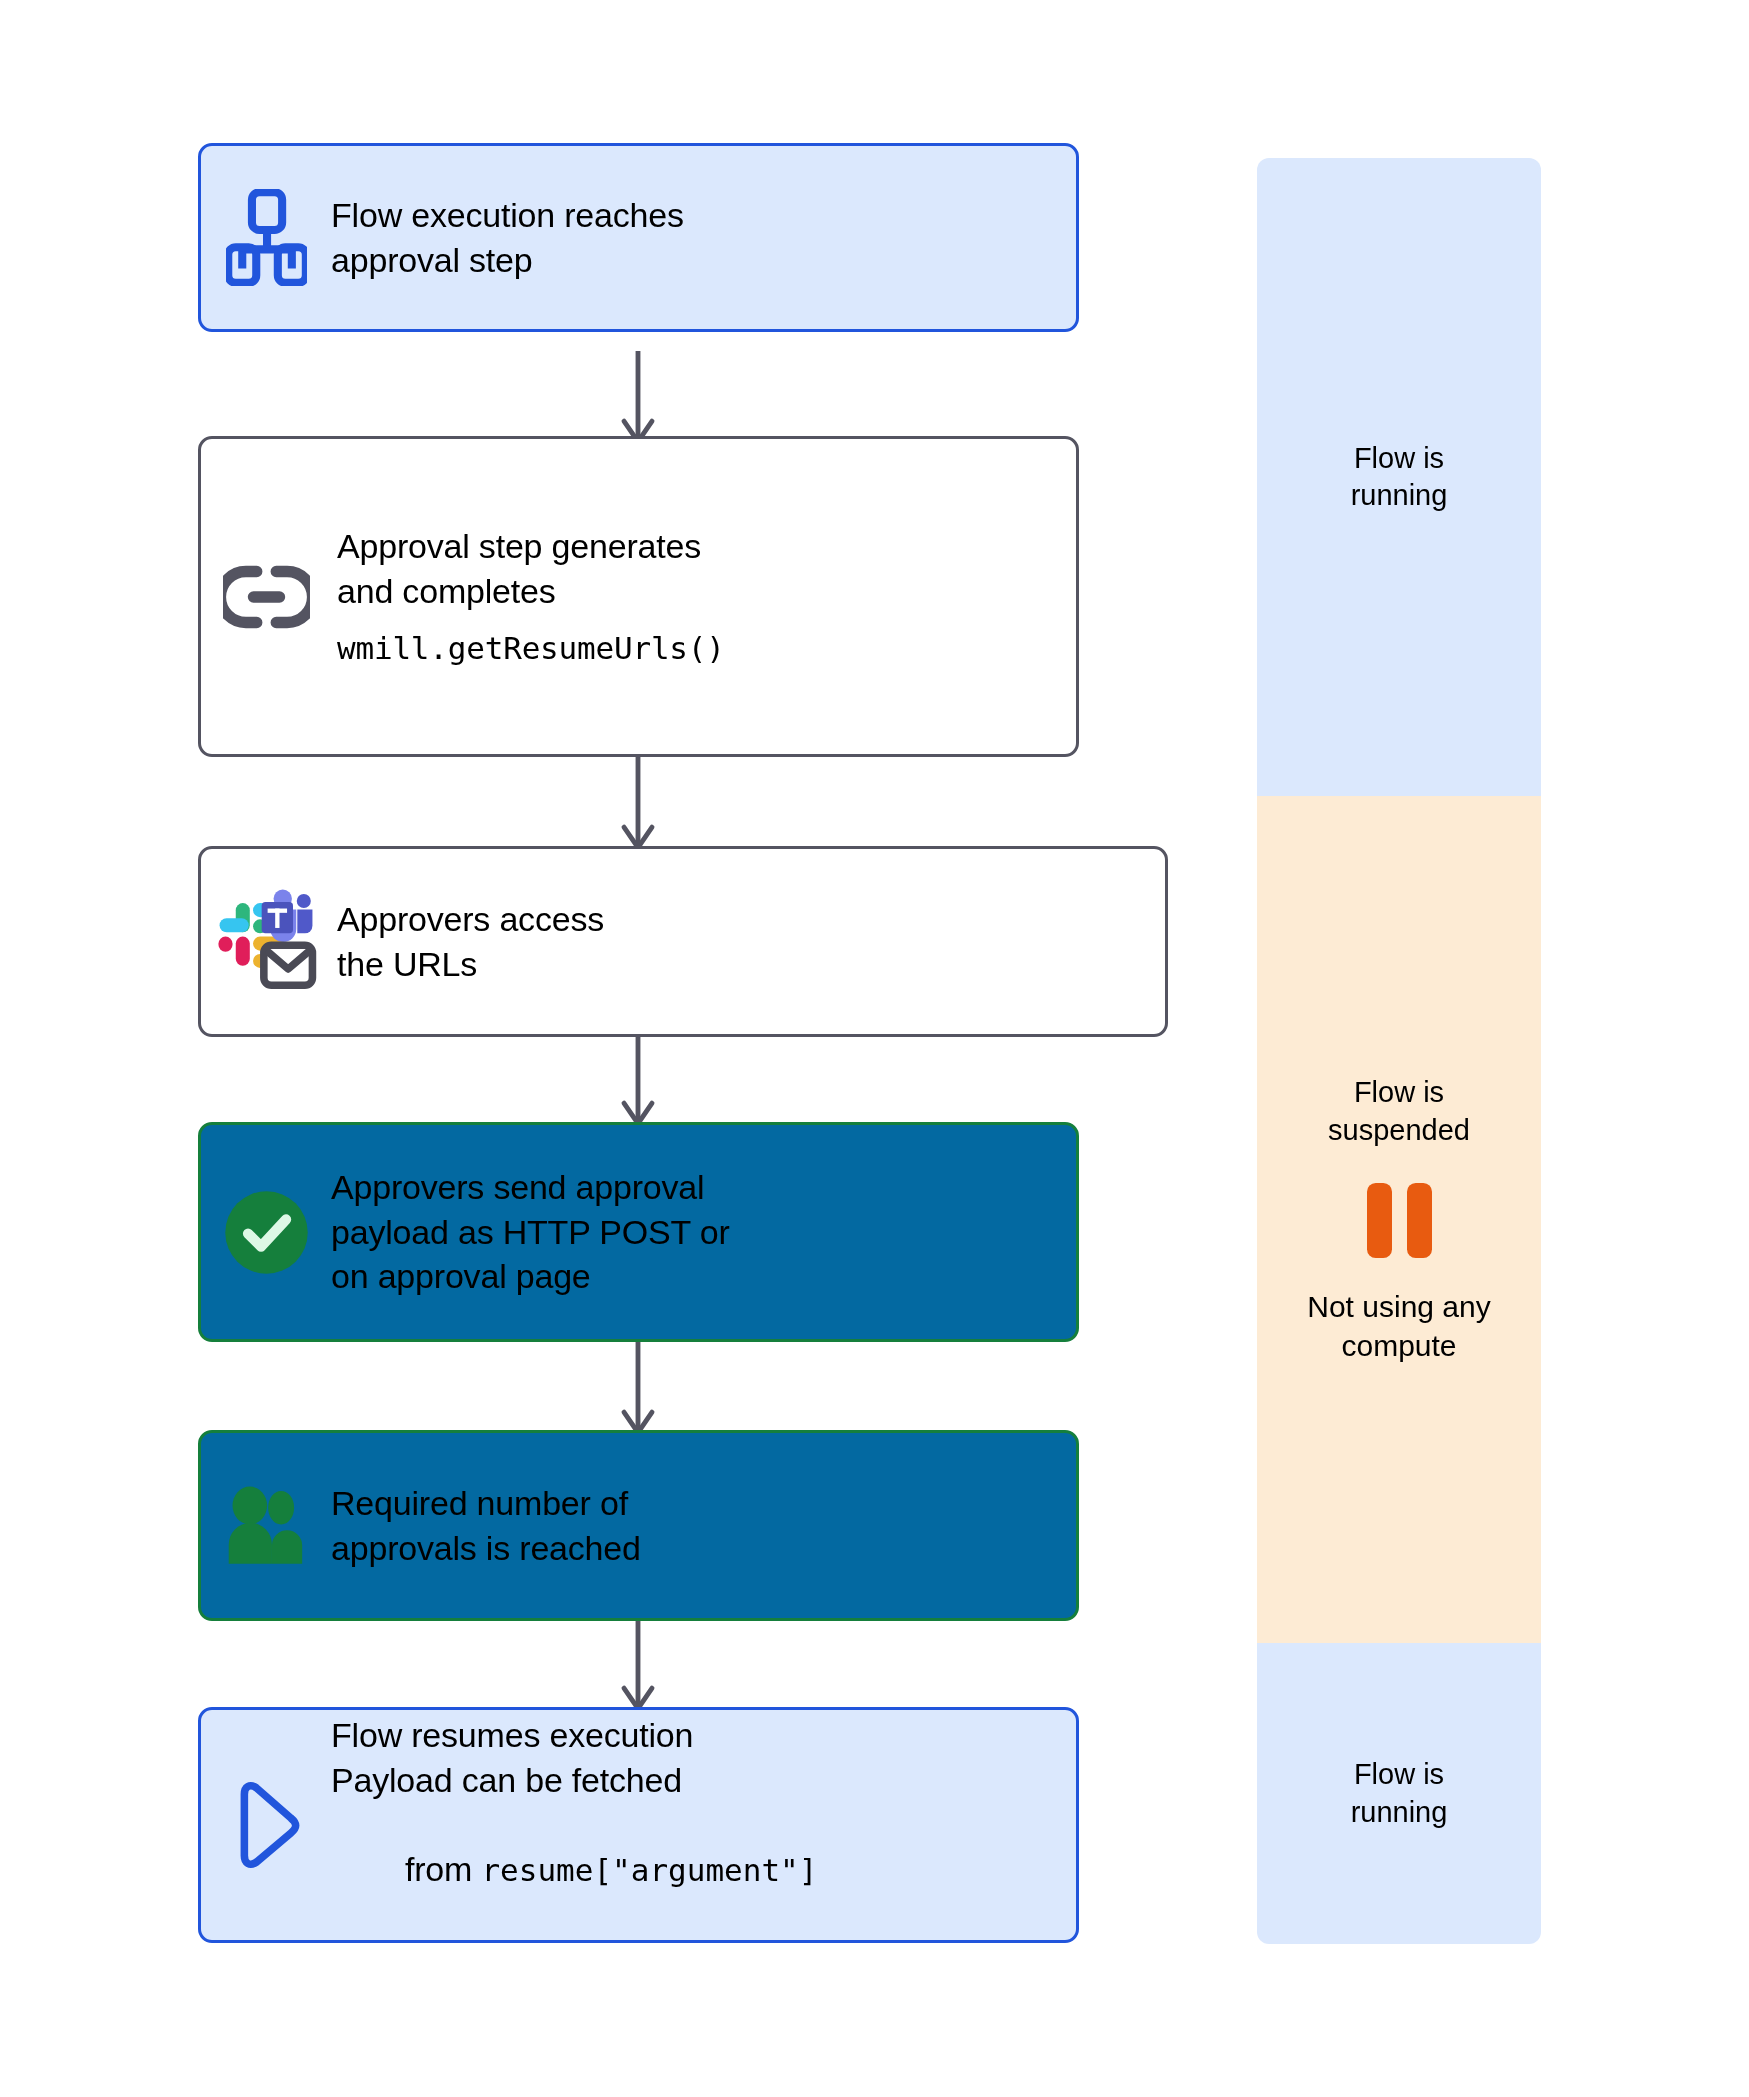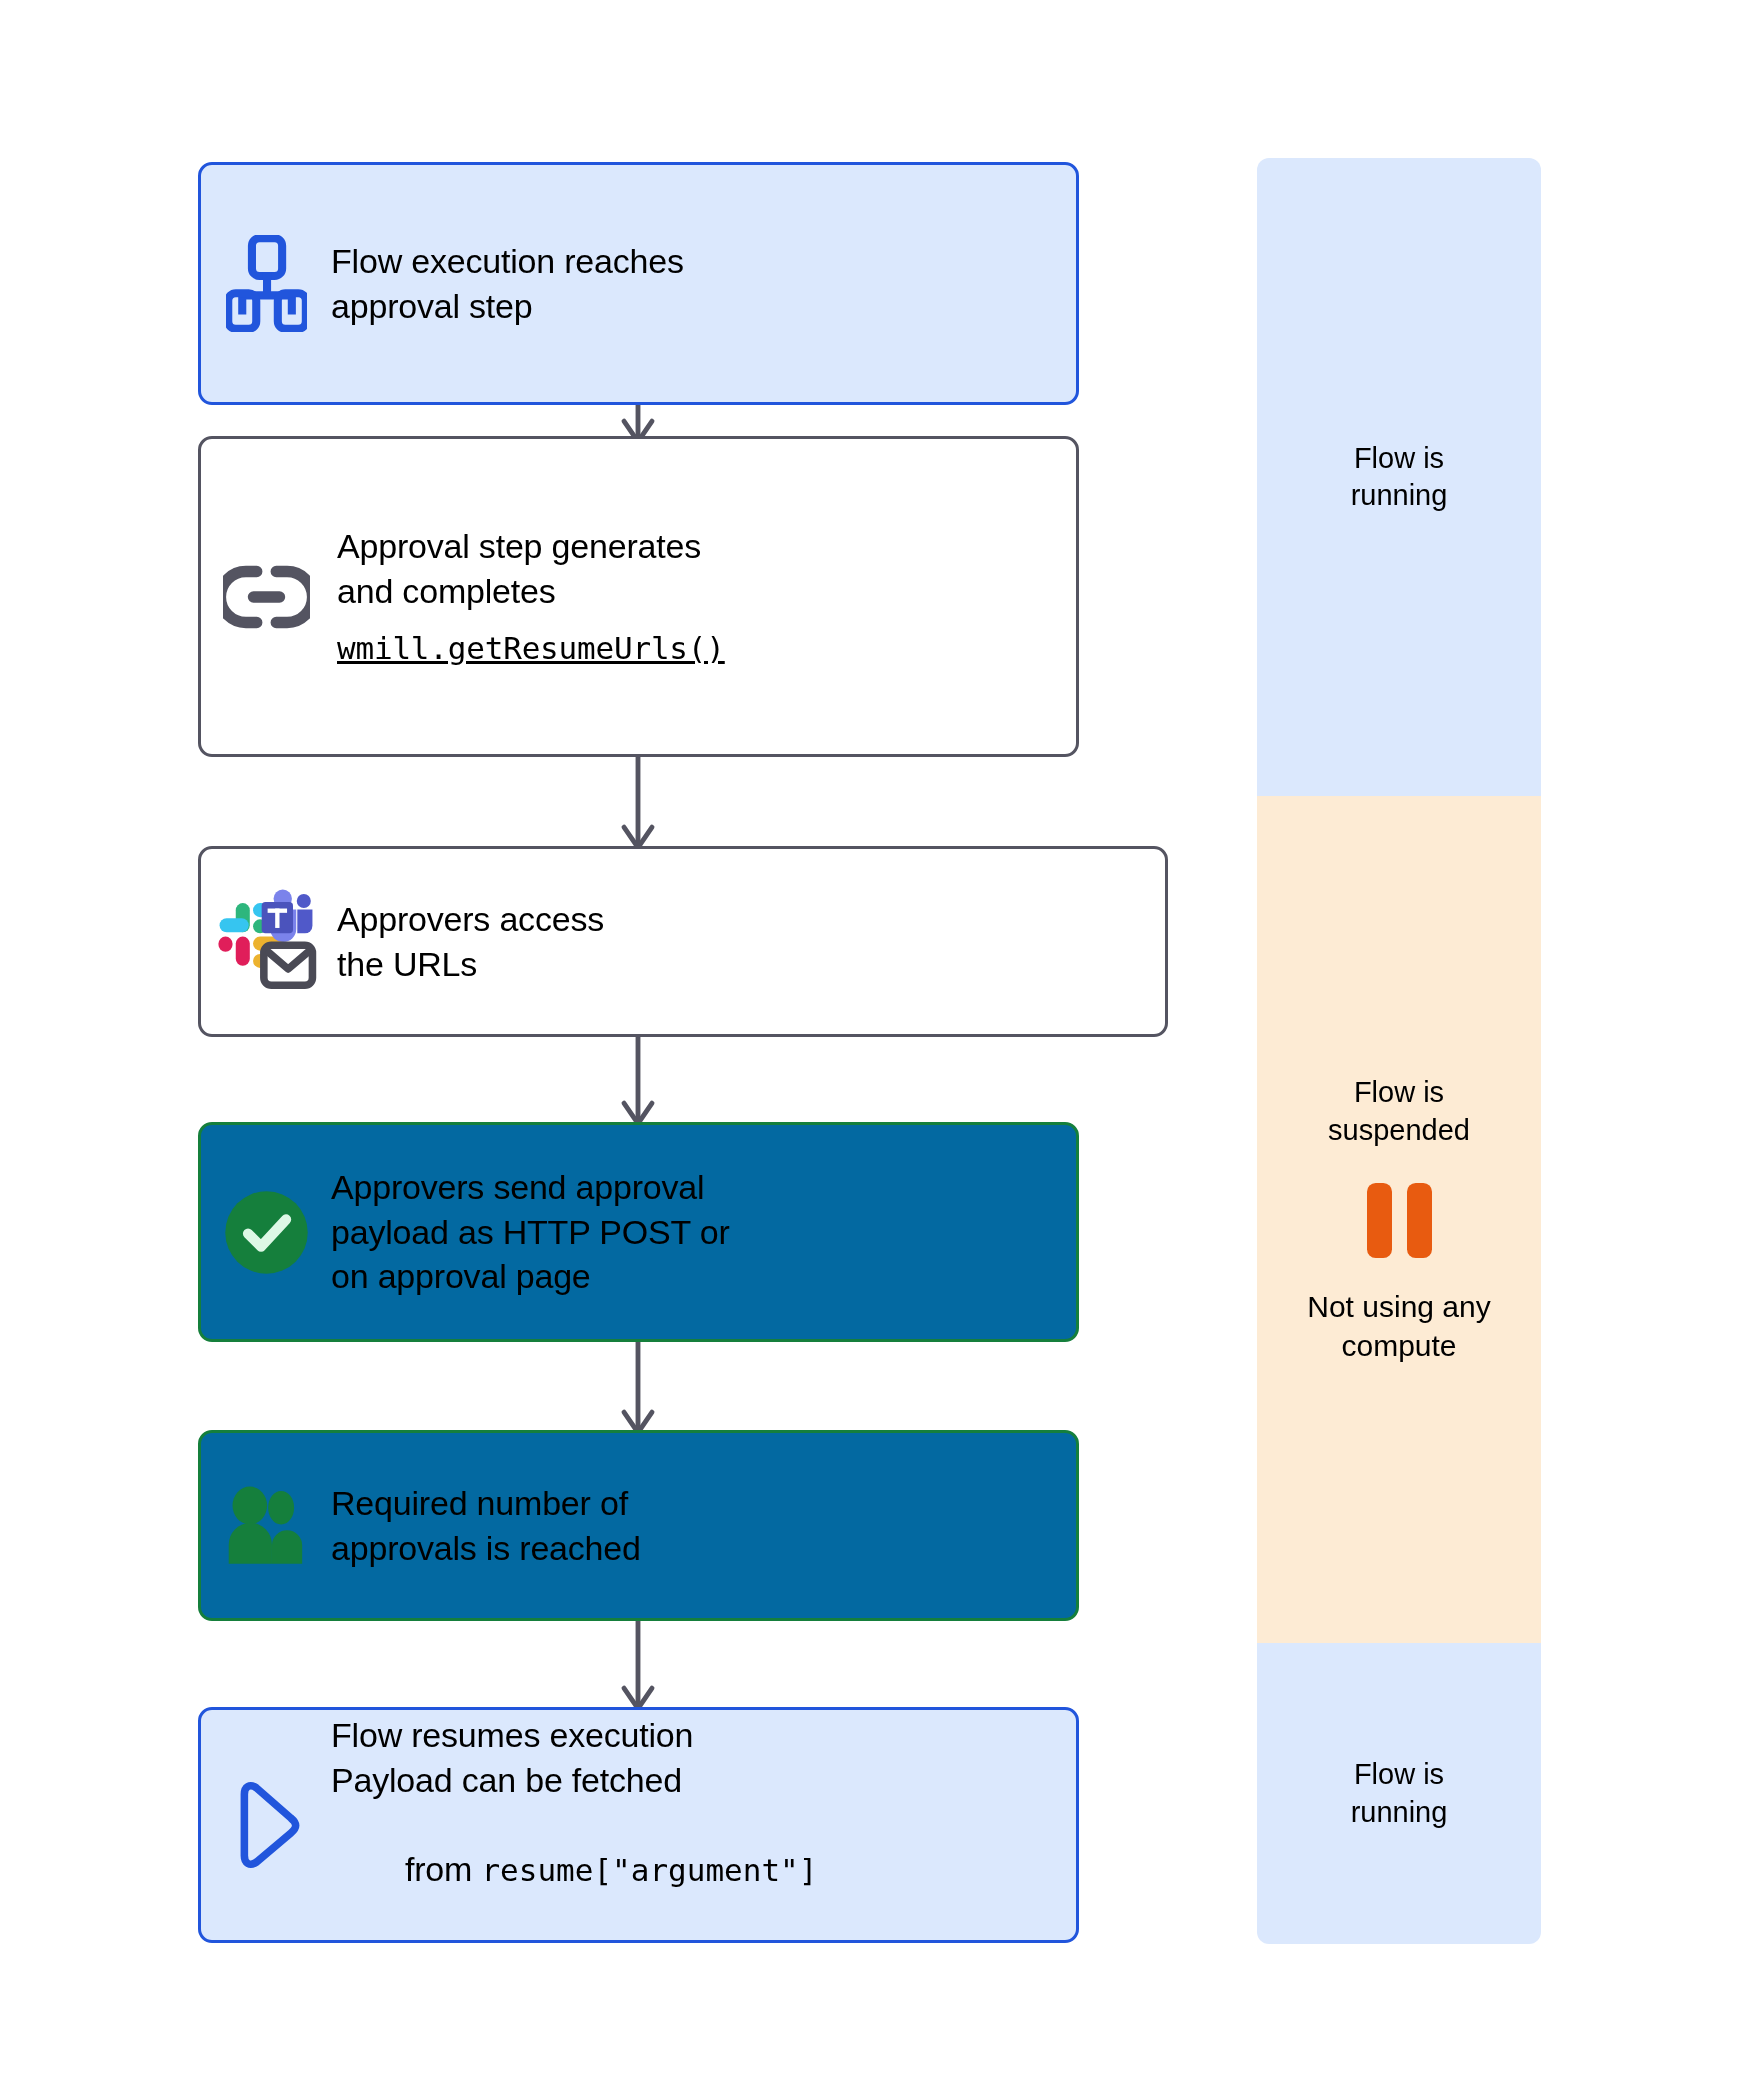--- a/index.html
+++ b/index.html
@@ -69,21 +69,20 @@
     font-family: "DejaVu Sans Mono", "Liberation Mono", monospace;
     font-size: 31px;
     letter-spacing: 0px;
   }
   .node-text .codeblock {
     display: block;
     margin-top: 15px;
     font-family: "DejaVu Sans Mono", "Liberation Mono", monospace;
     font-size: 31px;
     white-space: pre;
-    text-decoration: underline;
   }
 
   
   .arrow {
     position: absolute;
     width: 54px;
   }
 
   
   .rail {
@@ -155,21 +154,21 @@
   <svg class="arrow" style="left:611px; top:1342px; height:95px;" viewBox="0 0 100 176">
     <path d="M50 0 L50 160" stroke="#545461" stroke-width="9" fill="none"></path>
     <path d="M24 130 L50 168 L76 130" stroke="#545461" stroke-width="9" fill="none" stroke-linecap="round" stroke-linejoin="round"></path>
   </svg>
 
   <svg class="arrow" style="left:611px; top:1618px; height:95px;" viewBox="0 0 100 176">
     <path d="M50 0 L50 160" stroke="#545461" stroke-width="9" fill="none"></path>
     <path d="M24 130 L50 168 L76 130" stroke="#545461" stroke-width="9" fill="none" stroke-linecap="round" stroke-linejoin="round"></path>
   </svg>
 
-  <div class="node blue" style="left:198px; top:162px; width:881px; height:243px;">
+  <div class="node blue" style="left:198px; top:143px; width:881px; height:189px;">
     <div class="node-icon">
       <svg width="81" height="97" viewBox="0 0 150 180">
         <rect x="48" y="6" width="56" height="70" rx="14" ry="14" fill="none" stroke="#2155DC" stroke-width="15"></rect>
         <path d="M76 76 L76 112 M30 112 L122 112 M30 112 L30 140 M122 112 L122 140" stroke="#2155DC" stroke-width="15" fill="none" stroke-linecap="square"></path>
         <rect x="4" y="108" width="52" height="66" rx="14" ry="14" fill="none" stroke="#2155DC" stroke-width="15"></rect>
         <rect x="96" y="108" width="52" height="66" rx="14" ry="14" fill="none" stroke="#2155DC" stroke-width="15"></rect>
       </svg>
     </div>
     <div class="node-text">
       <span class="line">Flow execution reaches</span>

